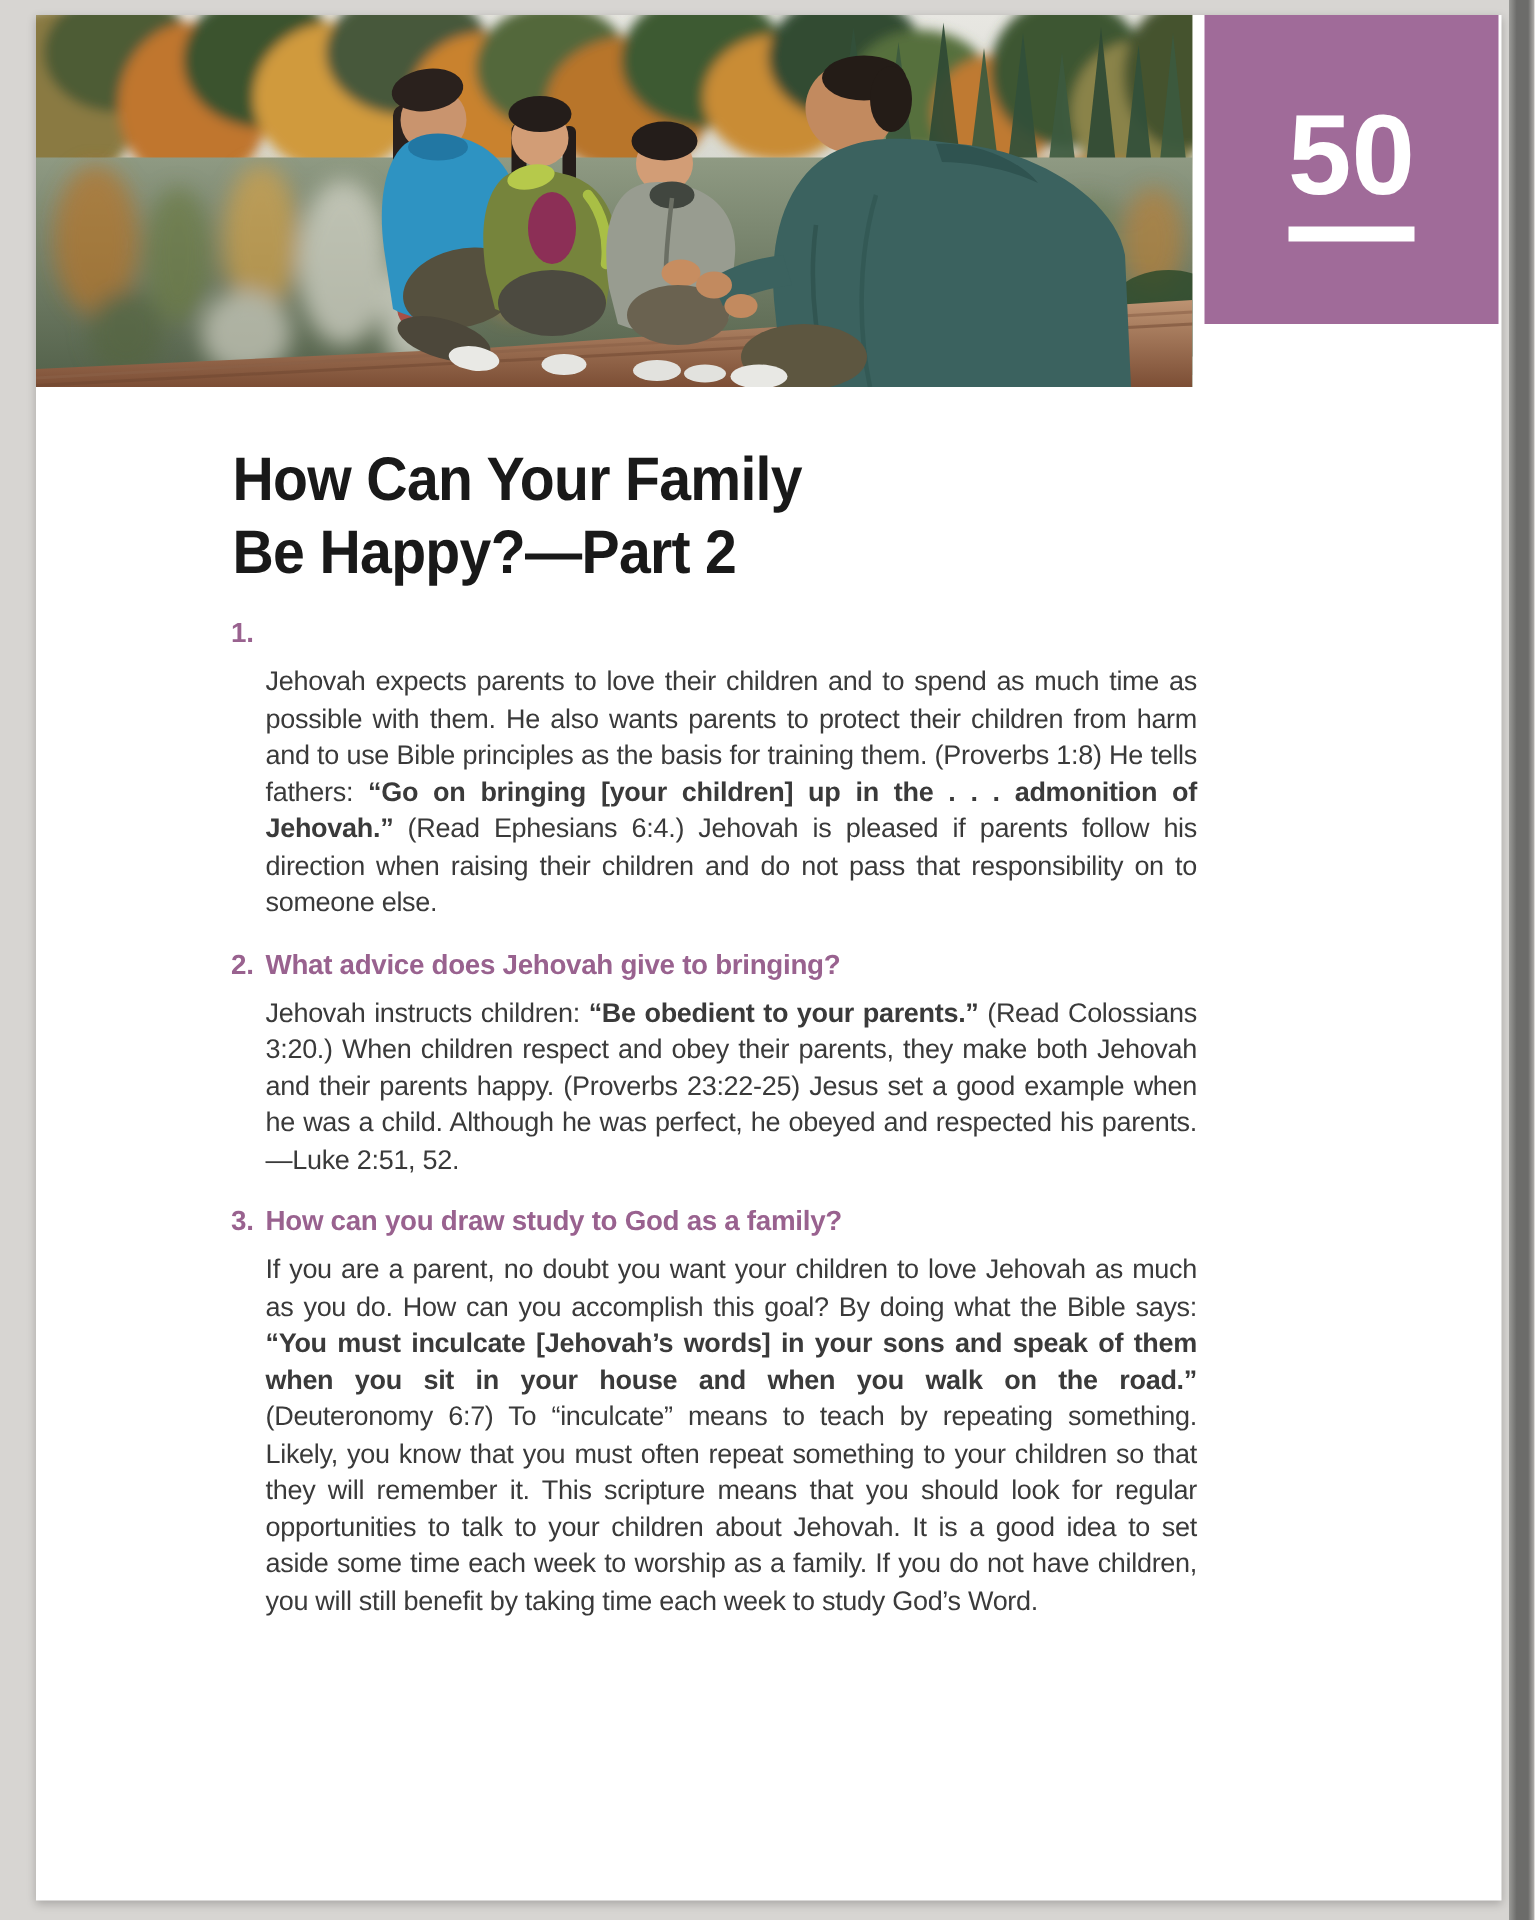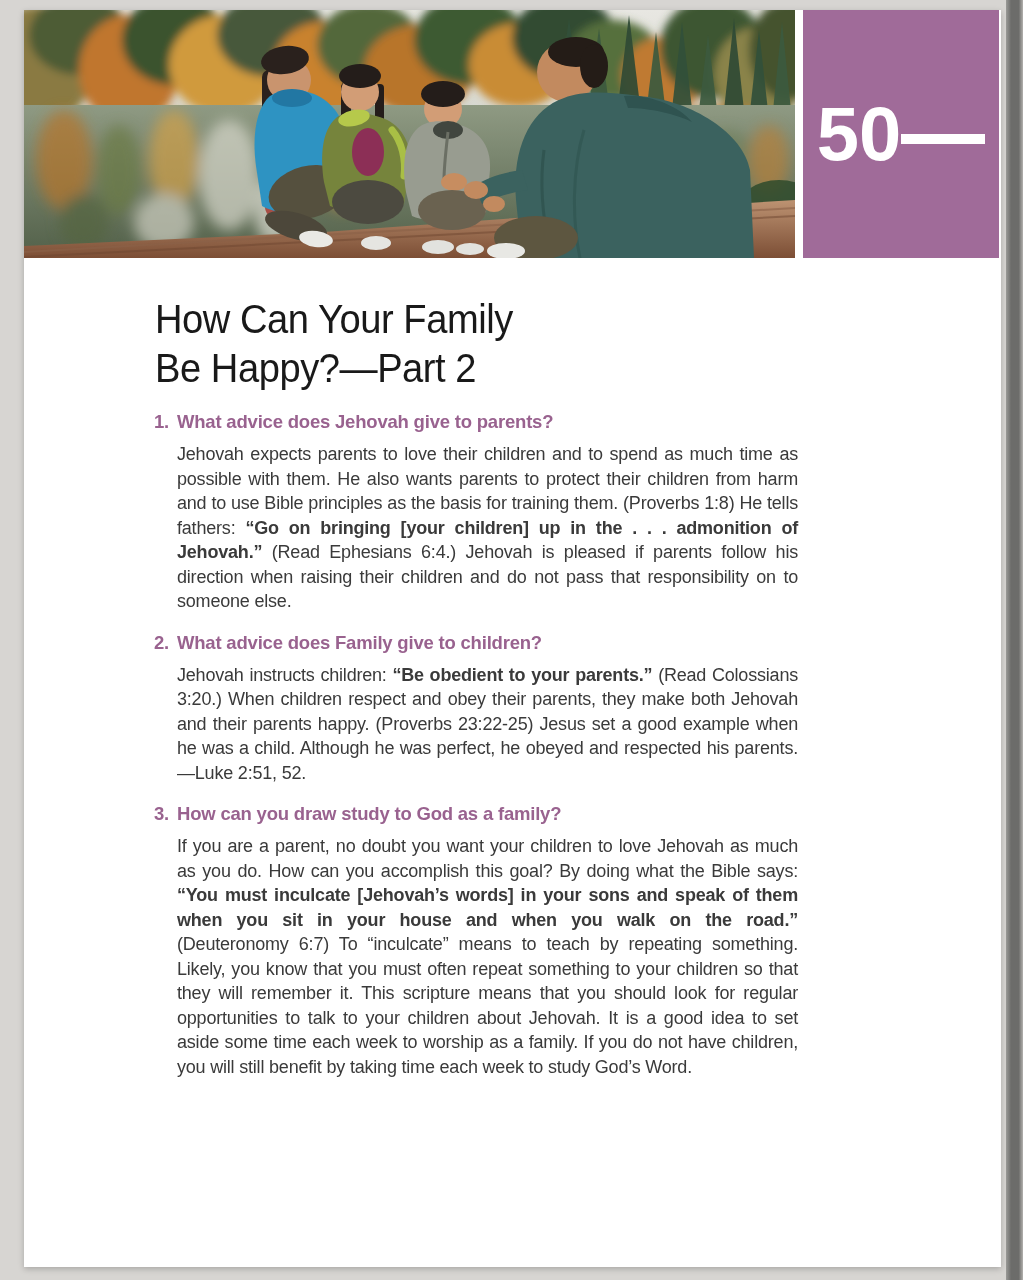--- a/index.html
+++ b/index.html
@@ -15,30 +15,30 @@
   .page{
     position:absolute;left:24px;top:10px;width:977px;height:1257px;
     background:#ffffff;box-shadow:0 2px 6px rgba(0,0,0,.22);
   }
   .page-header{position:relative;height:248px}
   .photo{
     position:absolute;left:0;top:0;width:771px;height:248px;overflow:hidden;background:#9aa38c;
   }
   .photo svg{display:block}
   .badge{
-    position:absolute;left:779px;top:0;width:196px;height:248px;
-    background:#a06b99;display:flex;flex-direction:row;align-items:center;justify-content:center;
+    position:absolute;left:779px;top:0;width:196px;height:206px;
+    background:#a06b99;display:flex;flex-direction:column;align-items:center;justify-content:center;
   }
   .badge .num{
     color:#fff;font-size:76px;font-weight:700;line-height:76px;letter-spacing:0;
   }
   .badge .rule{width:84px;height:10px;background:#fff;margin-top:9px}
   h1.title{
     margin:37px 0 0 0;padding-left:131px;
-    font-size:41px;line-height:49px;font-weight:400;color:#191919;letter-spacing:-.5px;
+    font-size:41px;line-height:49px;font-weight:700;color:#191919;letter-spacing:-.5px;
   }
   h1.title .title-inner{display:inline-block;transform:scaleX(.93);transform-origin:left center;white-space:nowrap}
   .content{padding:0 203px 0 153px}
   .bodytext{
     font-size:18px;line-height:24.5px;letter-spacing:-.2px;color:#3a3a3a;
     text-align:justify;margin:0;
   }
   .intro{margin-top:23px}
   .question{
     display:flex;margin:17px 0 0 -23px;
@@ -200,29 +200,28 @@
     </span>
   </h1>
 
   <div class="content">
 
     <div>
 
         <section>
           <h2 class="question">
             <span class="qnum">1.</span>
-            <span class="qtext">What advice does Jehovah give to parents?</span>
           </h2>
           <p class="bodytext para"><span>Jehovah expects parents to love their children and to spend as much time as possible with them. He also wants parents to protect their children from harm and to use Bible principles as the basis for training them. (Proverbs 1:8) He tells fathers: </span><span class="b">“Go on bringing [your children] up in the . . . admonition of Jehovah.”</span><span> (Read Ephesians 6:4.) Jehovah is pleased if parents follow his direction when raising their children and do not pass that responsibility on to someone else.</span></p>
         </section>
 
         <section>
           <h2 class="question">
             <span class="qnum">2.</span>
-            <span class="qtext">What advice does Family give to children?</span>
+            <span class="qtext">What advice does Jehovah give to bringing?</span>
           </h2>
           <p class="bodytext para"><span>Jehovah instructs children: </span><span class="b">“Be obedient to your parents.”</span><span> (Read Colossians 3:20.) When children respect and obey their parents, they make both Jehovah and their parents happy. (Proverbs 23:22-25) Jesus set a good example when he was a child. Although he was perfect, he obeyed and respected his parents.—Luke 2:51, 52.</span></p>
         </section>
 
         <section>
           <h2 class="question">
             <span class="qnum">3.</span>
             <span class="qtext">How can you draw study to God as a family?</span>
           </h2>
           <p class="bodytext para"><span>If you are a parent, no doubt you want your children to love Jehovah as much as you do. How can you accomplish this goal? By doing what the Bible says: </span><span class="b">“You must inculcate [Jehovah’s words] in your sons and speak of them when you sit in your house and when you walk on the road.”</span><span> (Deuteronomy 6:7) To “inculcate” means to teach by repeating something. Likely, you know that you must often repeat something to your children so that they will remember it. This scripture means that you should look for regular opportunities to talk to your children about Jehovah. It is a good idea to set aside some time each week to worship as a family. If you do not have children, you will still benefit by taking time each week to study God’s Word.</span></p>

